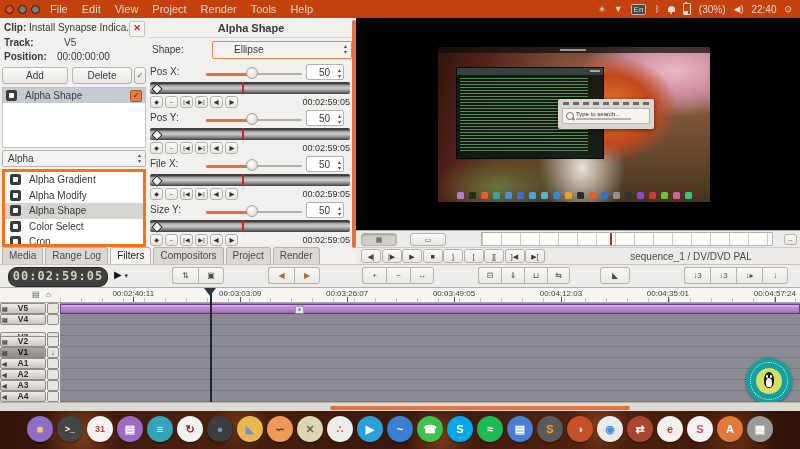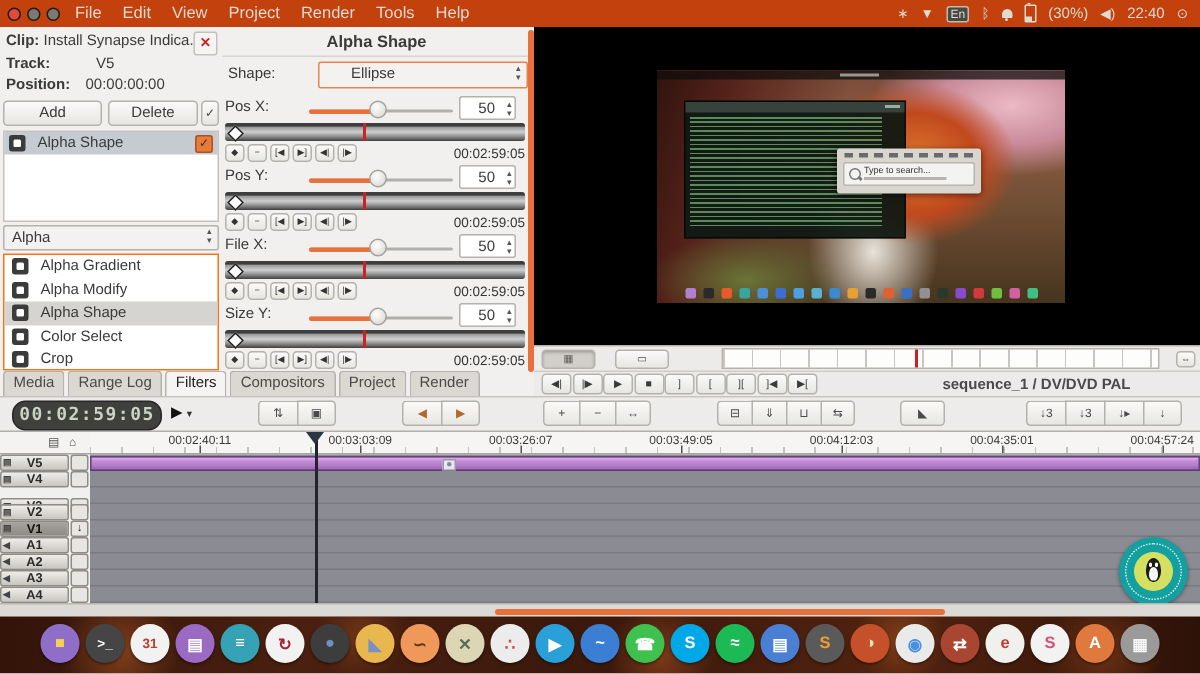--- a/index.html
+++ b/index.html
@@ -37,21 +37,21 @@
   #active-filter-list{left:0;top:67px;width:144px;height:61px;background:#fff;border:1px solid #c5c2bd;box-sizing:border-box;}
   .flt-row{position:relative;height:15px;display:flex;align-items:center;}
   .flt-row.sel{background:#c6cbd2;}
   .flt-icon{width:11px;height:11px;background:#3b3b3b;border-radius:2px;margin:0 8px 0 3px;position:relative;flex:none;}
   .flt-icon::after{content:"";position:absolute;left:3px;top:3px;width:5px;height:5px;background:#fff;border-radius:1px;}
   .flt-check{position:absolute;right:3px;top:2px;width:10px;height:10px;background:#e87a3c;border:1px solid #a85520;
        border-radius:2px;color:#4a2a10;font-size:8px;line-height:9px;text-align:center;}
   .combo{background:#f3f2f0;border:1px solid #b5b2ad;border-radius:2px;box-sizing:border-box;}
   #group-combo{left:0;top:130px;width:144px;height:17px;line-height:15px;padding-left:5px;}
   .combo-arrows{position:absolute;right:4px;top:1px;font-size:6px;line-height:6px;color:#555;text-align:center;}
-  #group-list{left:0;top:149px;width:144px;height:78px;background:#fff;border:1px solid #f97316;box-sizing:border-box;overflow:hidden;}
+  #group-list{left:0;top:149px;width:144px;height:78px;background:#fff;border:3px solid #f97316;box-sizing:border-box;overflow:hidden;}
   .grp-row{height:15.5px;display:flex;align-items:center;}
   .grp-row.sel{background:#d6d4d0;}
   .grp-row .flt-icon{margin-left:5px;}
 
   
   #mid-panel{left:148px;top:20px;width:206px;height:228px;overflow:hidden;}
   #editor-title{left:0;top:2px;width:206px;text-align:center;font-weight:bold;font-size:11px;}
   #editor-sep{left:0;top:17px;width:206px;height:1px;background:#d8d5d0;}
   #shape-label{left:4px;top:24px;}
   #shape-combo{left:64px;top:21px;width:140px;height:18px;line-height:16px;padding-left:21px;border:1px solid #e8834f;}
@@ -112,21 +112,21 @@
 
   #mon-controls{left:0;top:212px;width:444px;height:17px;background:#ecebe9;border-top:1px solid #b5b2ad;box-sizing:border-box;}
   .view-btn{position:absolute;top:2px;width:36px;height:13px;font-size:7px;line-height:12px;color:#555;}
   .view-btn.pressed{background:#d2cfca;box-shadow:inset 0 1px 2px rgba(0,0,0,.25);}
   #scrub{left:125px;top:1px;width:292px;height:14px;background:#fdfdfc;border:1px solid #b5b2ad;box-sizing:border-box;
       background-image:repeating-linear-gradient(90deg,#c9c6c1 0 1px, rgba(0,0,0,0) 1px 19px);}
   #scrub-pos{position:absolute;left:44%;top:0;width:2px;height:12px;background:#cc2020;}
   #fit-btn{left:428px;top:3px;width:13px;height:11px;font-size:6px;line-height:10px;color:#444;}
   #transport{left:0;top:229px;width:444px;height:17px;background:#ecebe9;border-top:1px solid #cfccc7;box-sizing:border-box;}
   .tr-btn{position:absolute;top:1px;width:20px;height:14px;font-size:7px;line-height:13px;color:#3a3a3a;}
-  #seq-label{position:absolute;left:250px;top:3px;width:170px;text-align:center;font-weight:bold;color:#4a4a4a;}
+  #seq-label{position:absolute;left:250px;top:3px;width:170px;text-align:center;font-weight:normal;color:#4a4a4a;}
 
   
   #toolbar{left:0;top:264px;width:800px;height:24px;background:#edecea;
       border-top:1px solid #c8c5c0;border-bottom:1px solid #b2afaa;box-sizing:border-box;}
   #tc-display{left:8px;top:2px;width:98px;height:18px;background:#3f3f3b;border:1px solid #26262a;border-radius:9px;
       color:#ccd2c4;font-family:"DejaVu Sans Mono",monospace;font-size:12px;font-weight:bold;
       text-align:center;line-height:17px;letter-spacing:1px;}
   #tool-select{left:114px;top:4px;font-size:10px;color:#111;}
   #tool-select .caret{font-size:7px;color:#333;}
   .tb-group{position:absolute;top:2px;display:flex;}

